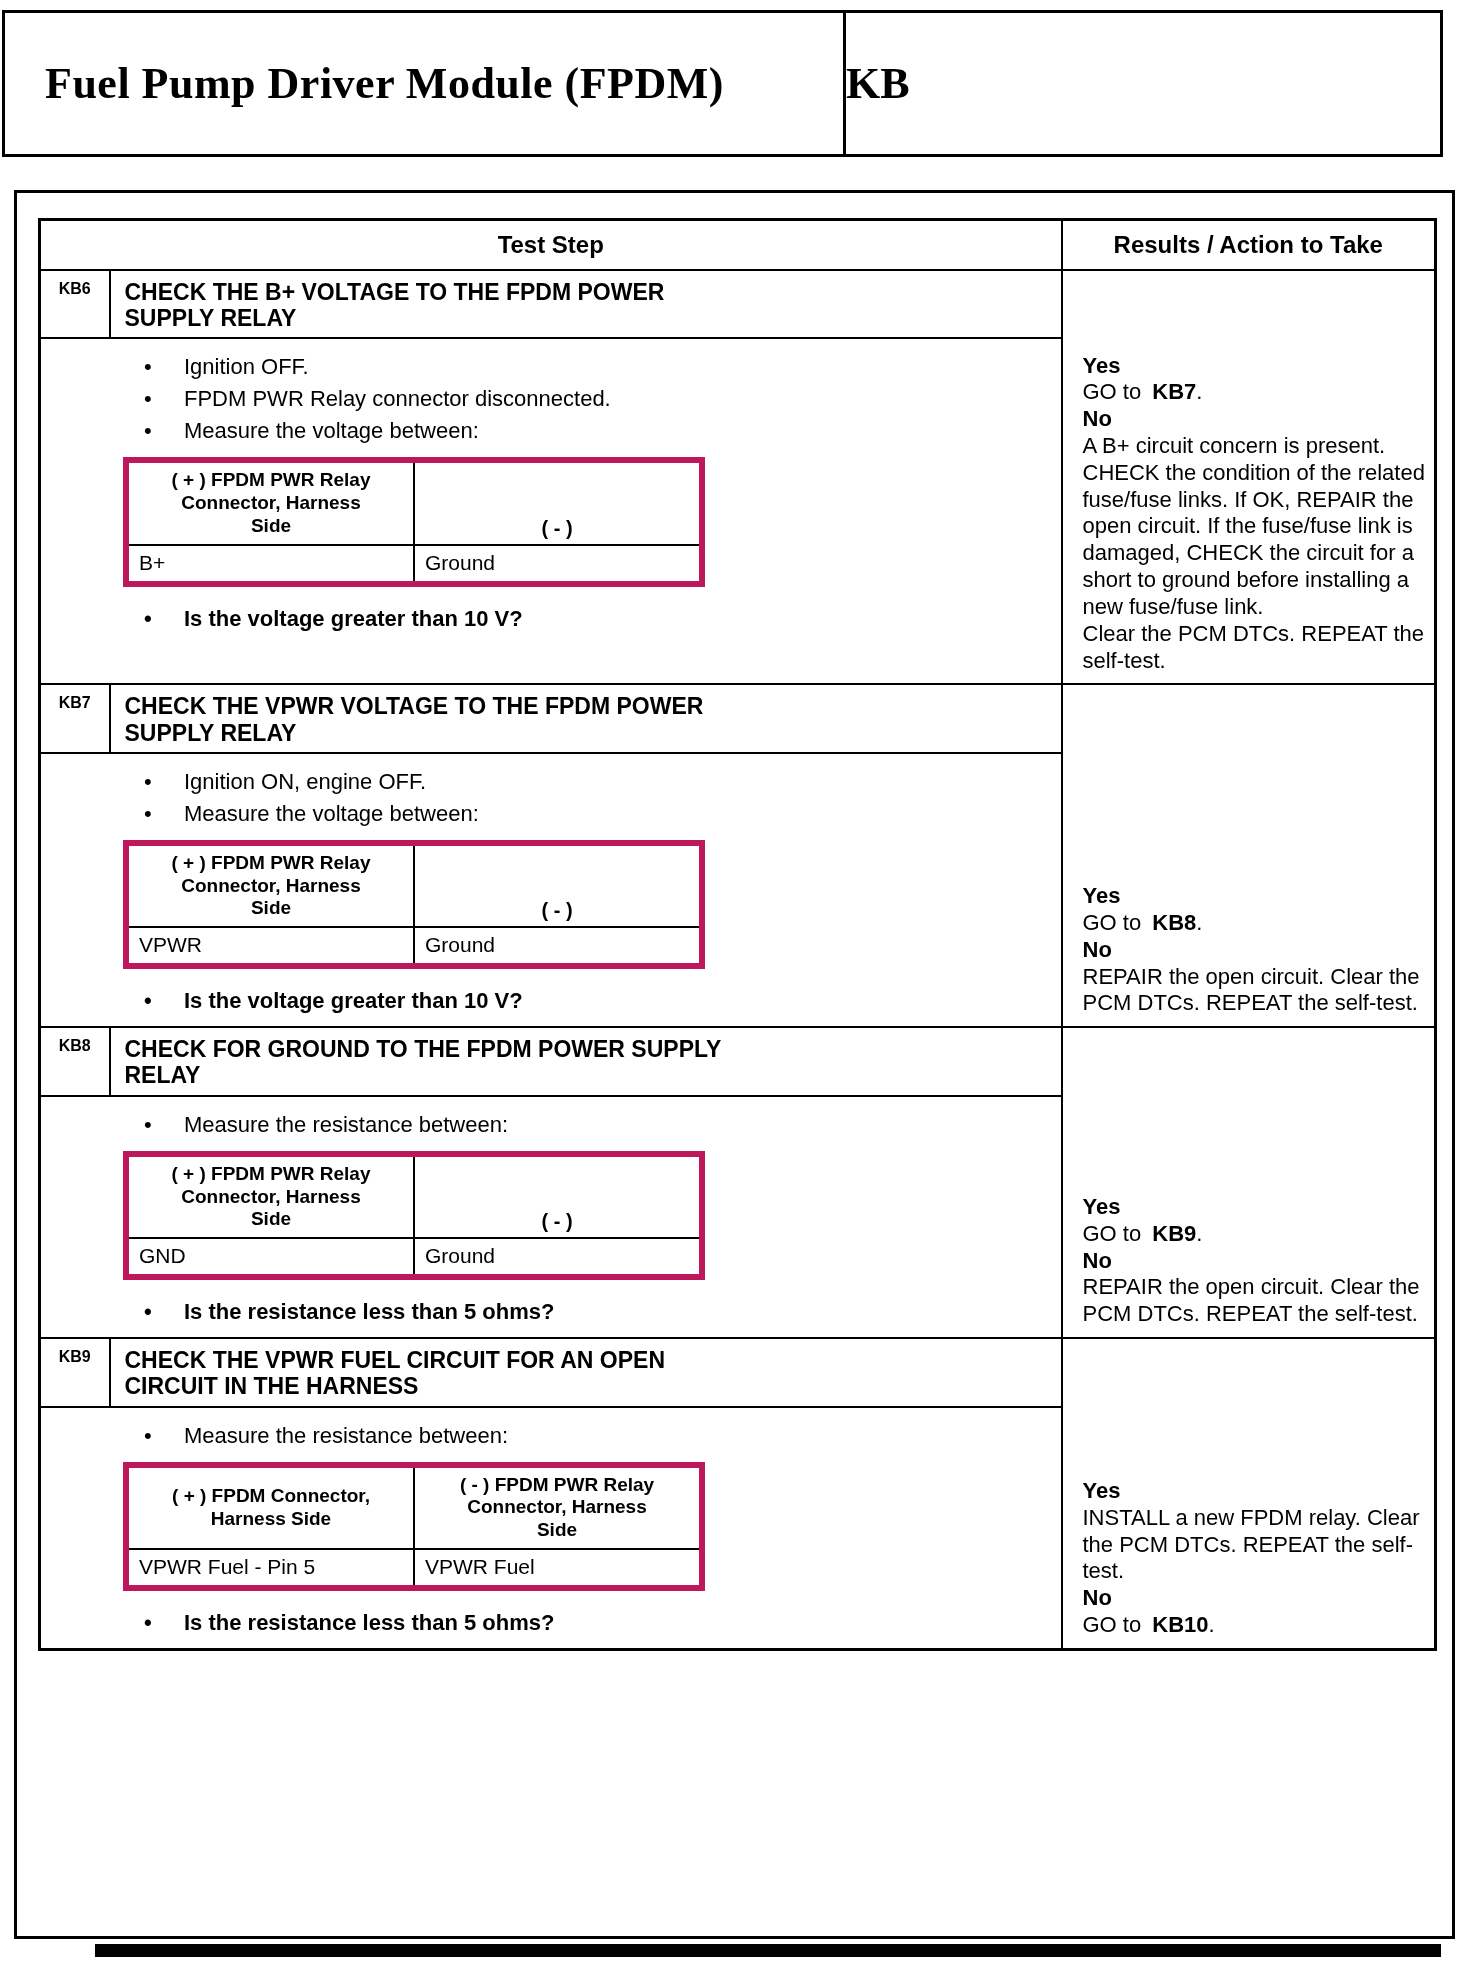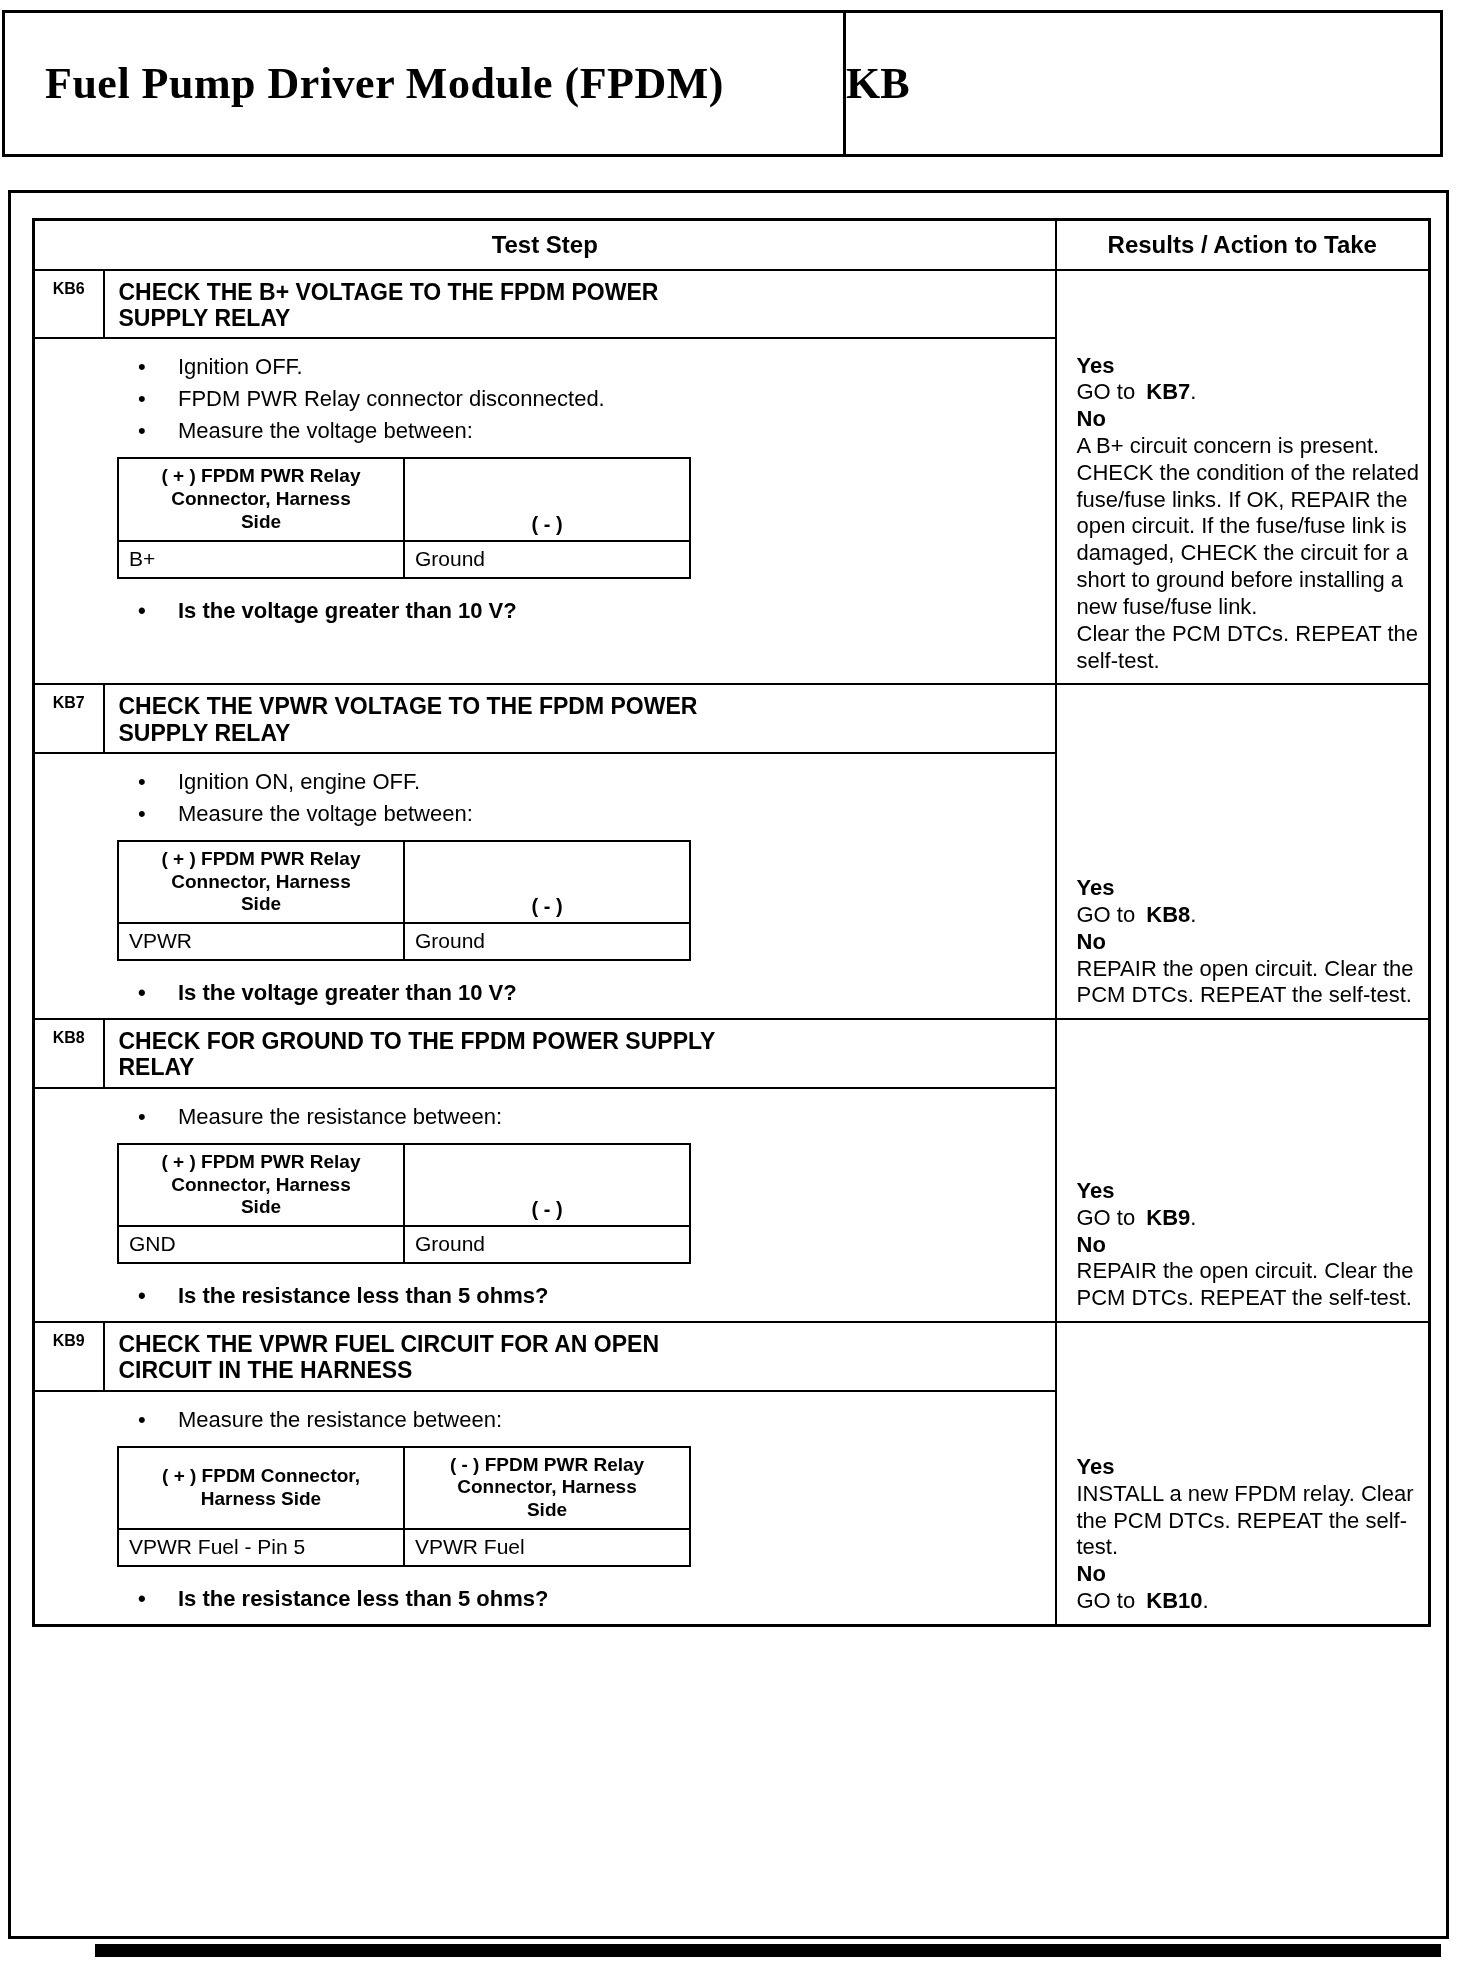--- a/index.html
+++ b/index.html
@@ -37,21 +37,21 @@
     display: flex;
     align-items: center;
     font-family: "Liberation Serif", serif;
     font-weight: bold;
     font-size: 44px;
   }
 
   
   .content-box {
     position: absolute;
-    left: 8px; top: 190px;
+    left: 14px; top: 190px;
     width: 1435px; height: 1743px;
     border: 3px solid #000;
   }
 
   
   .main-table {
     border-collapse: collapse;
     table-layout: fixed;
     width: 1396px;
     margin: 25px 0 0 21px;
@@ -106,21 +106,21 @@
     font-weight: bold;
     font-size: 22px;
     line-height: 30px;
   }
 
   
   .meter {
     border-collapse: collapse;
     table-layout: fixed;
     margin: 10px 0 17px 82px;
-    border: 2px solid #be185d;
+    border: 6px solid #be185d;
   }
   .meter td { border: 2px solid #000; }
   .m-head {
     width: 264px;
     font-weight: bold;
     font-size: 19px;
     line-height: 1.2;
     text-align: center;
     vertical-align: middle;
     padding: 6px 10px;

